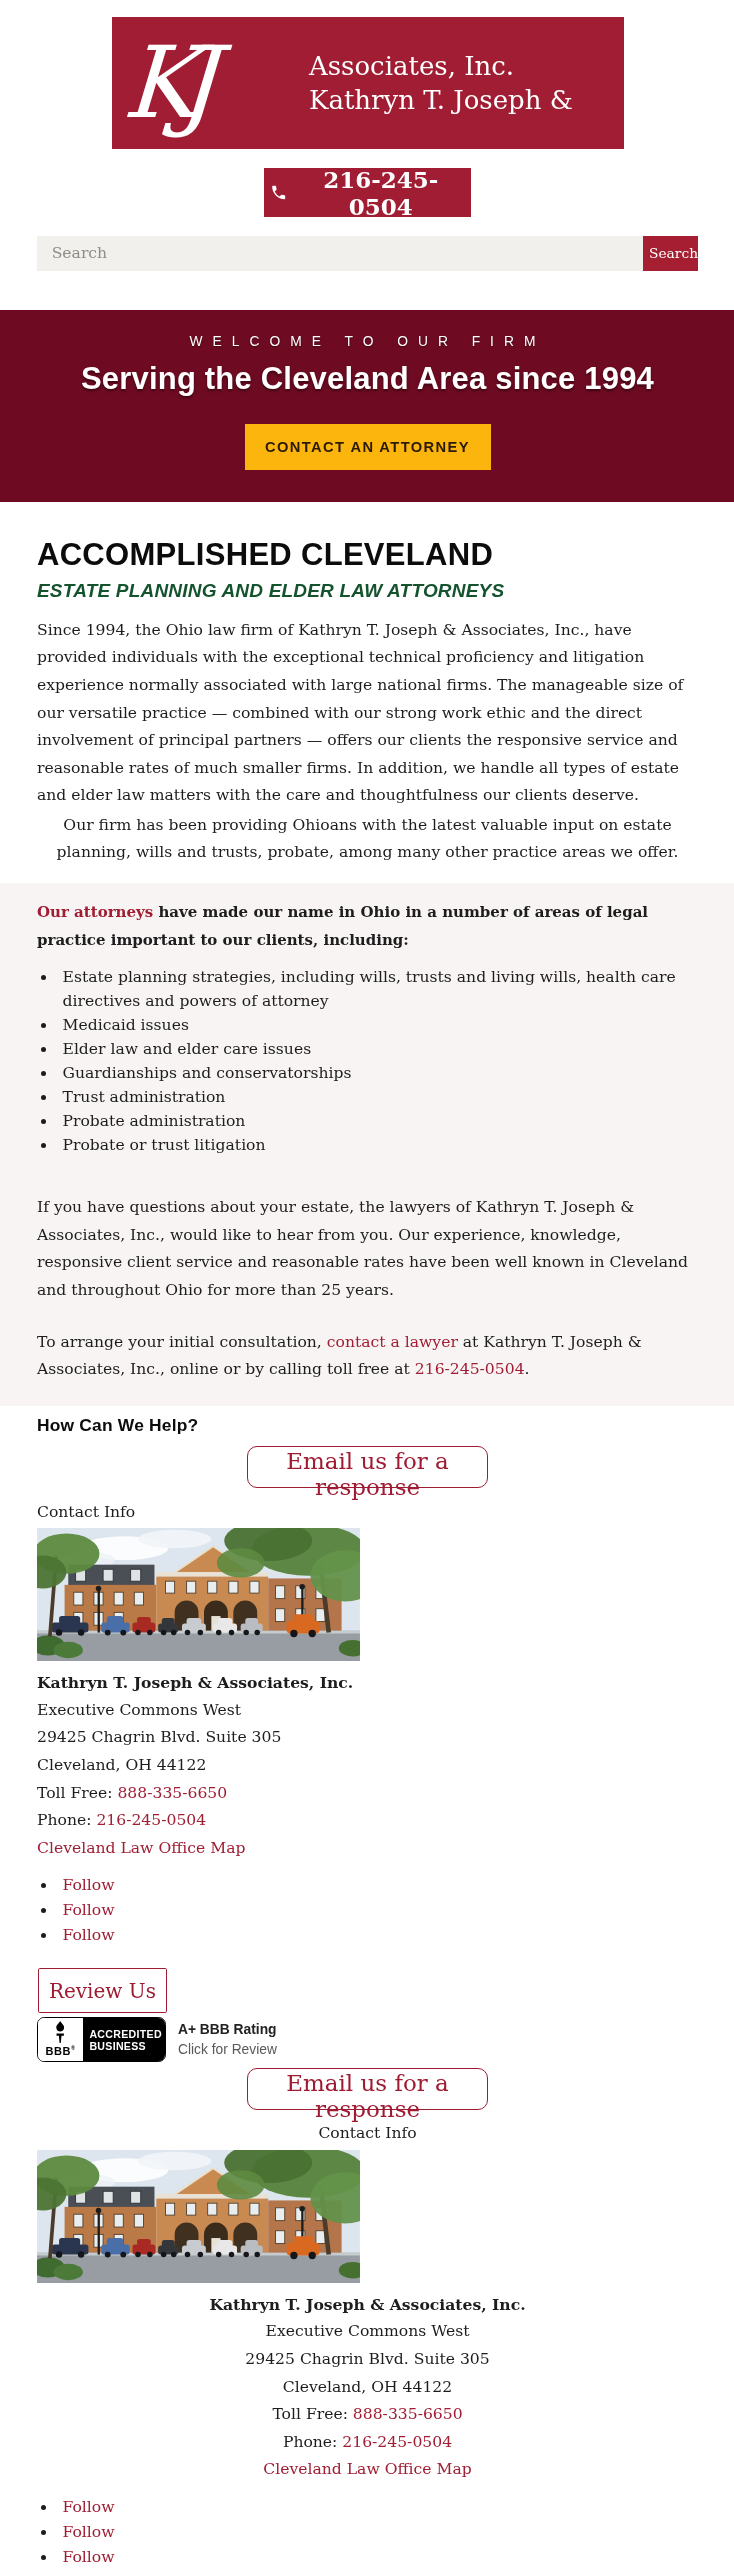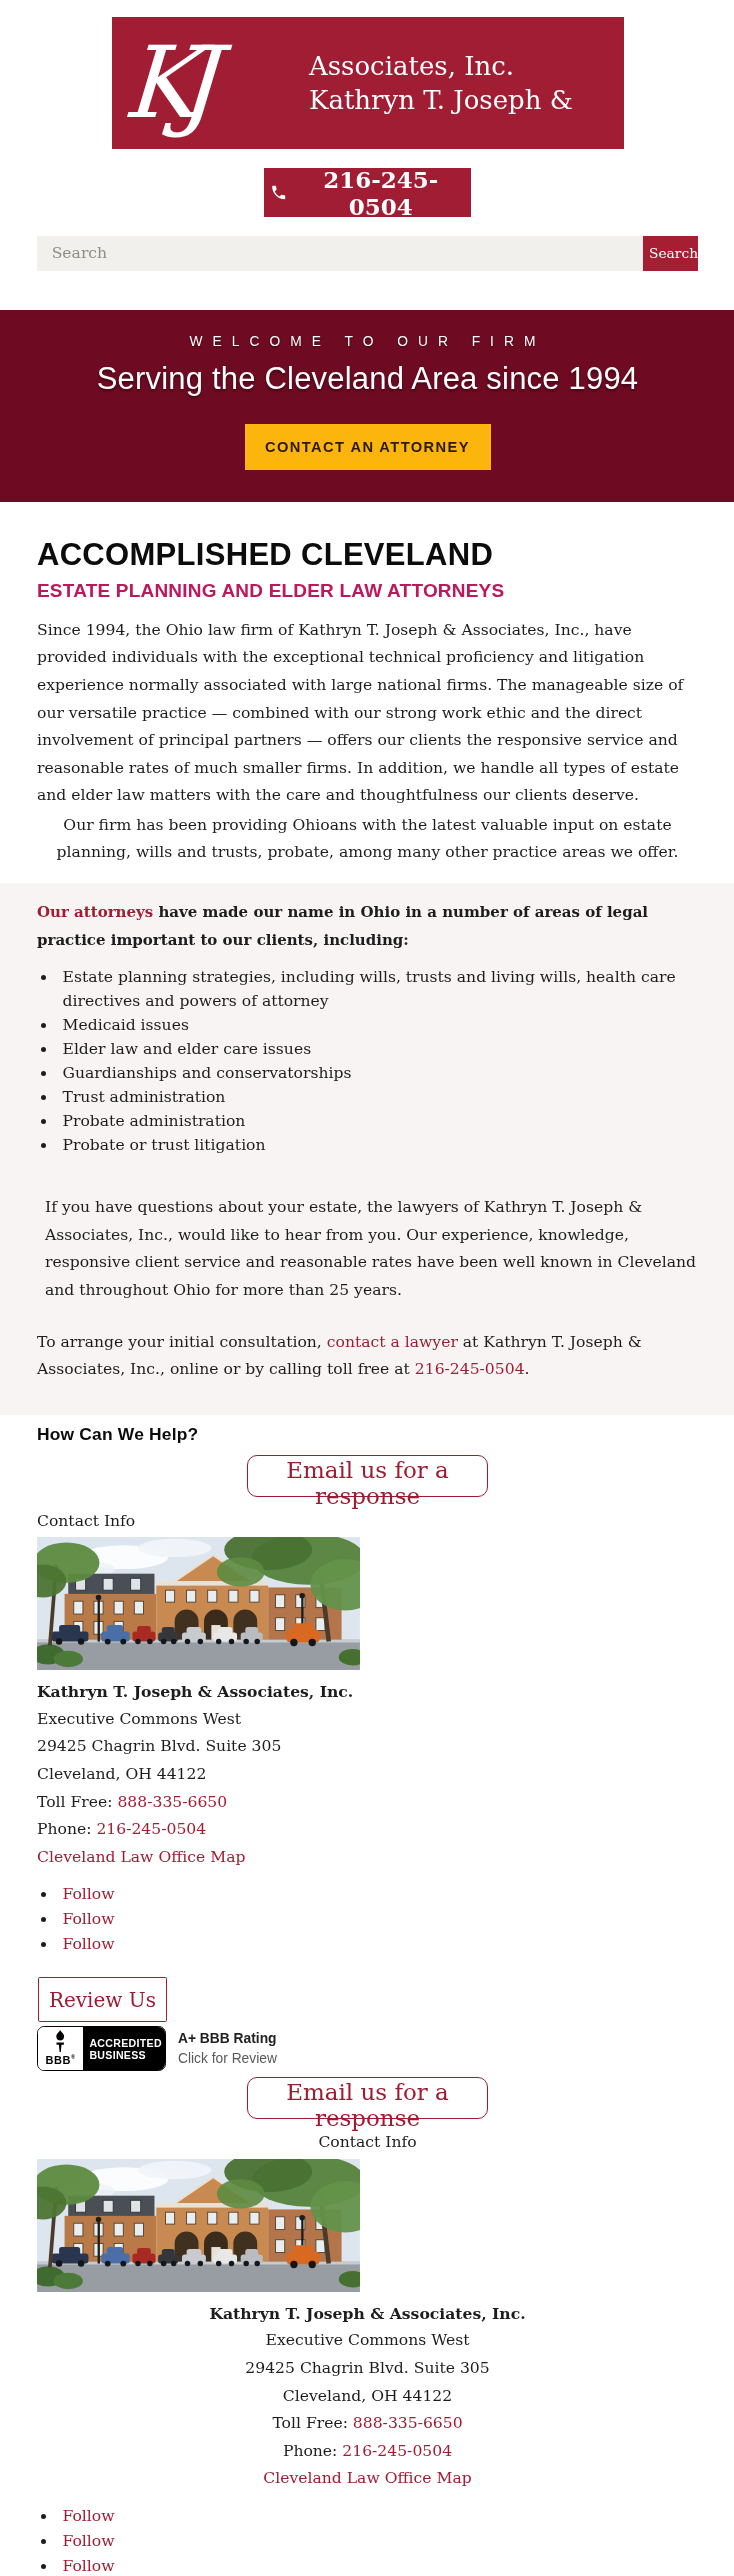--- a/index.html
+++ b/index.html
@@ -45,33 +45,33 @@
   
   .hero{
     margin-top:39px;height:192px;background:#6E0B22;
     display:flex;flex-direction:column;align-items:center;text-align:center;
   }
   .hero-eyebrow{
     margin-top:24px;color:#ffffff;font-size:13.8px;letter-spacing:10px;
     text-shadow:0 0.9px 1.8px rgba(0,0,0,.45);white-space:nowrap;
   }
   .hero-title{
-    margin-top:12px;color:#ffffff;font-size:31px;font-weight:normal;letter-spacing:0.2px;
+    margin-top:12px;color:#ffffff;font-size:31px;font-weight:bold;letter-spacing:0.2px;
     text-shadow:0 1.8px 2.8px rgba(0,0,0,.45);
   }
   .hero-cta{
     margin-top:27px;width:246px;height:46px;border:none;background:#FCB50D;
     color:#2b1a05;font-size:14.7px;font-weight:bold;letter-spacing:1.4px;cursor:pointer;
     font-family:"Liberation Sans","DejaVu Sans",sans-serif;
   }
 
   
   .main-col{width:661px;margin:0 auto;}
   .h1{font-size:31px;font-weight:800;color:#0c0c0c;margin:35px 0 7.3px;letter-spacing:0.3px;}
-  .h2{font-size:19px;font-weight:800;color:#be185d;margin:0 0 14.7px;letter-spacing:0.2px;}
+  .h2{font-size:19px;font-weight:800;color:#14532d;margin:0 0 14.7px;letter-spacing:0.2px;font-style:italic;}
   .para{font-size:15.6px;line-height:27.6px;margin:0 0 1.8px;}
   .para + .para{margin-top:1.8px;}
   .centered{text-align:center;}
   a.redlink{color:#A01D33;text-decoration:none;cursor:pointer;}
 
   .shaded{background:#F8F4F4;margin-top:16.5px;padding:15.6px 37px 11px;}
   .lead{font-size:15px;line-height:27.6px;font-weight:bold;margin:0 0 11px;}
   .bullets{margin:0 0 3px;padding:0 0 0 20px;}
   .bullets li{font-size:15.6px;line-height:24px;padding-left:5.5px;}
   .shaded .para{margin-bottom:24px;}
@@ -166,22 +166,22 @@
   <p class="lead"><a class="redlink">Our attorneys</a><span> have made our name in Ohio in a number of areas of legal practice important to our clients, including:</span></p>
   <ul class="bullets">
     <li><span>Estate planning strategies, including wills, trusts and living wills, health care directives and powers of attorney</span></li>
     <li><span>Medicaid issues</span></li>
     <li><span>Elder law and elder care issues</span></li>
     <li><span>Guardianships and conservatorships</span></li>
     <li><span>Trust administration</span></li>
     <li><span>Probate administration</span></li>
     <li><span>Probate or trust litigation</span></li>
   </ul>
-  <p class="para" style="margin-top:37px;margin-left:8px;">If you have questions about your estate, the lawyers of Kathryn T. Joseph &amp; Associates, Inc., would like to hear from you. Our experience, knowledge, responsive client service and reasonable rates have been well known in Cleveland and throughout Ohio for more than 25 years.</p>
-  <p class="para" style="margin-bottom:20px;"><span>To arrange your initial consultation, </span><a class="redlink">contact a lawyer</a><span> at Kathryn T. Joseph &amp; Associates, Inc., online or by calling toll free at </span><a class="redlink">216-245-0504</a><span>.</span></p>
+  <p class="para" style="margin-top:37px;">If you have questions about your estate, the lawyers of Kathryn T. Joseph &amp; Associates, Inc., would like to hear from you. Our experience, knowledge, responsive client service and reasonable rates have been well known in Cleveland and throughout Ohio for more than 25 years.</p>
+  <p class="para" style="margin-bottom:11px;"><span>To arrange your initial consultation, </span><a class="redlink">contact a lawyer</a><span> at Kathryn T. Joseph &amp; Associates, Inc., online or by calling toll free at </span><a class="redlink">216-245-0504</a><span>.</span></p>
 </div>
 
 <div class="how-heading sans">How Can We Help?</div>
 <button class="email-btn">Email us for a response</button>
 
 <div class="contact-block">
   <div class="contact-label">Contact Info</div>
 
   <svg class="bldg" width="323" height="133" viewBox="0 0 352 145">
     <defs>

